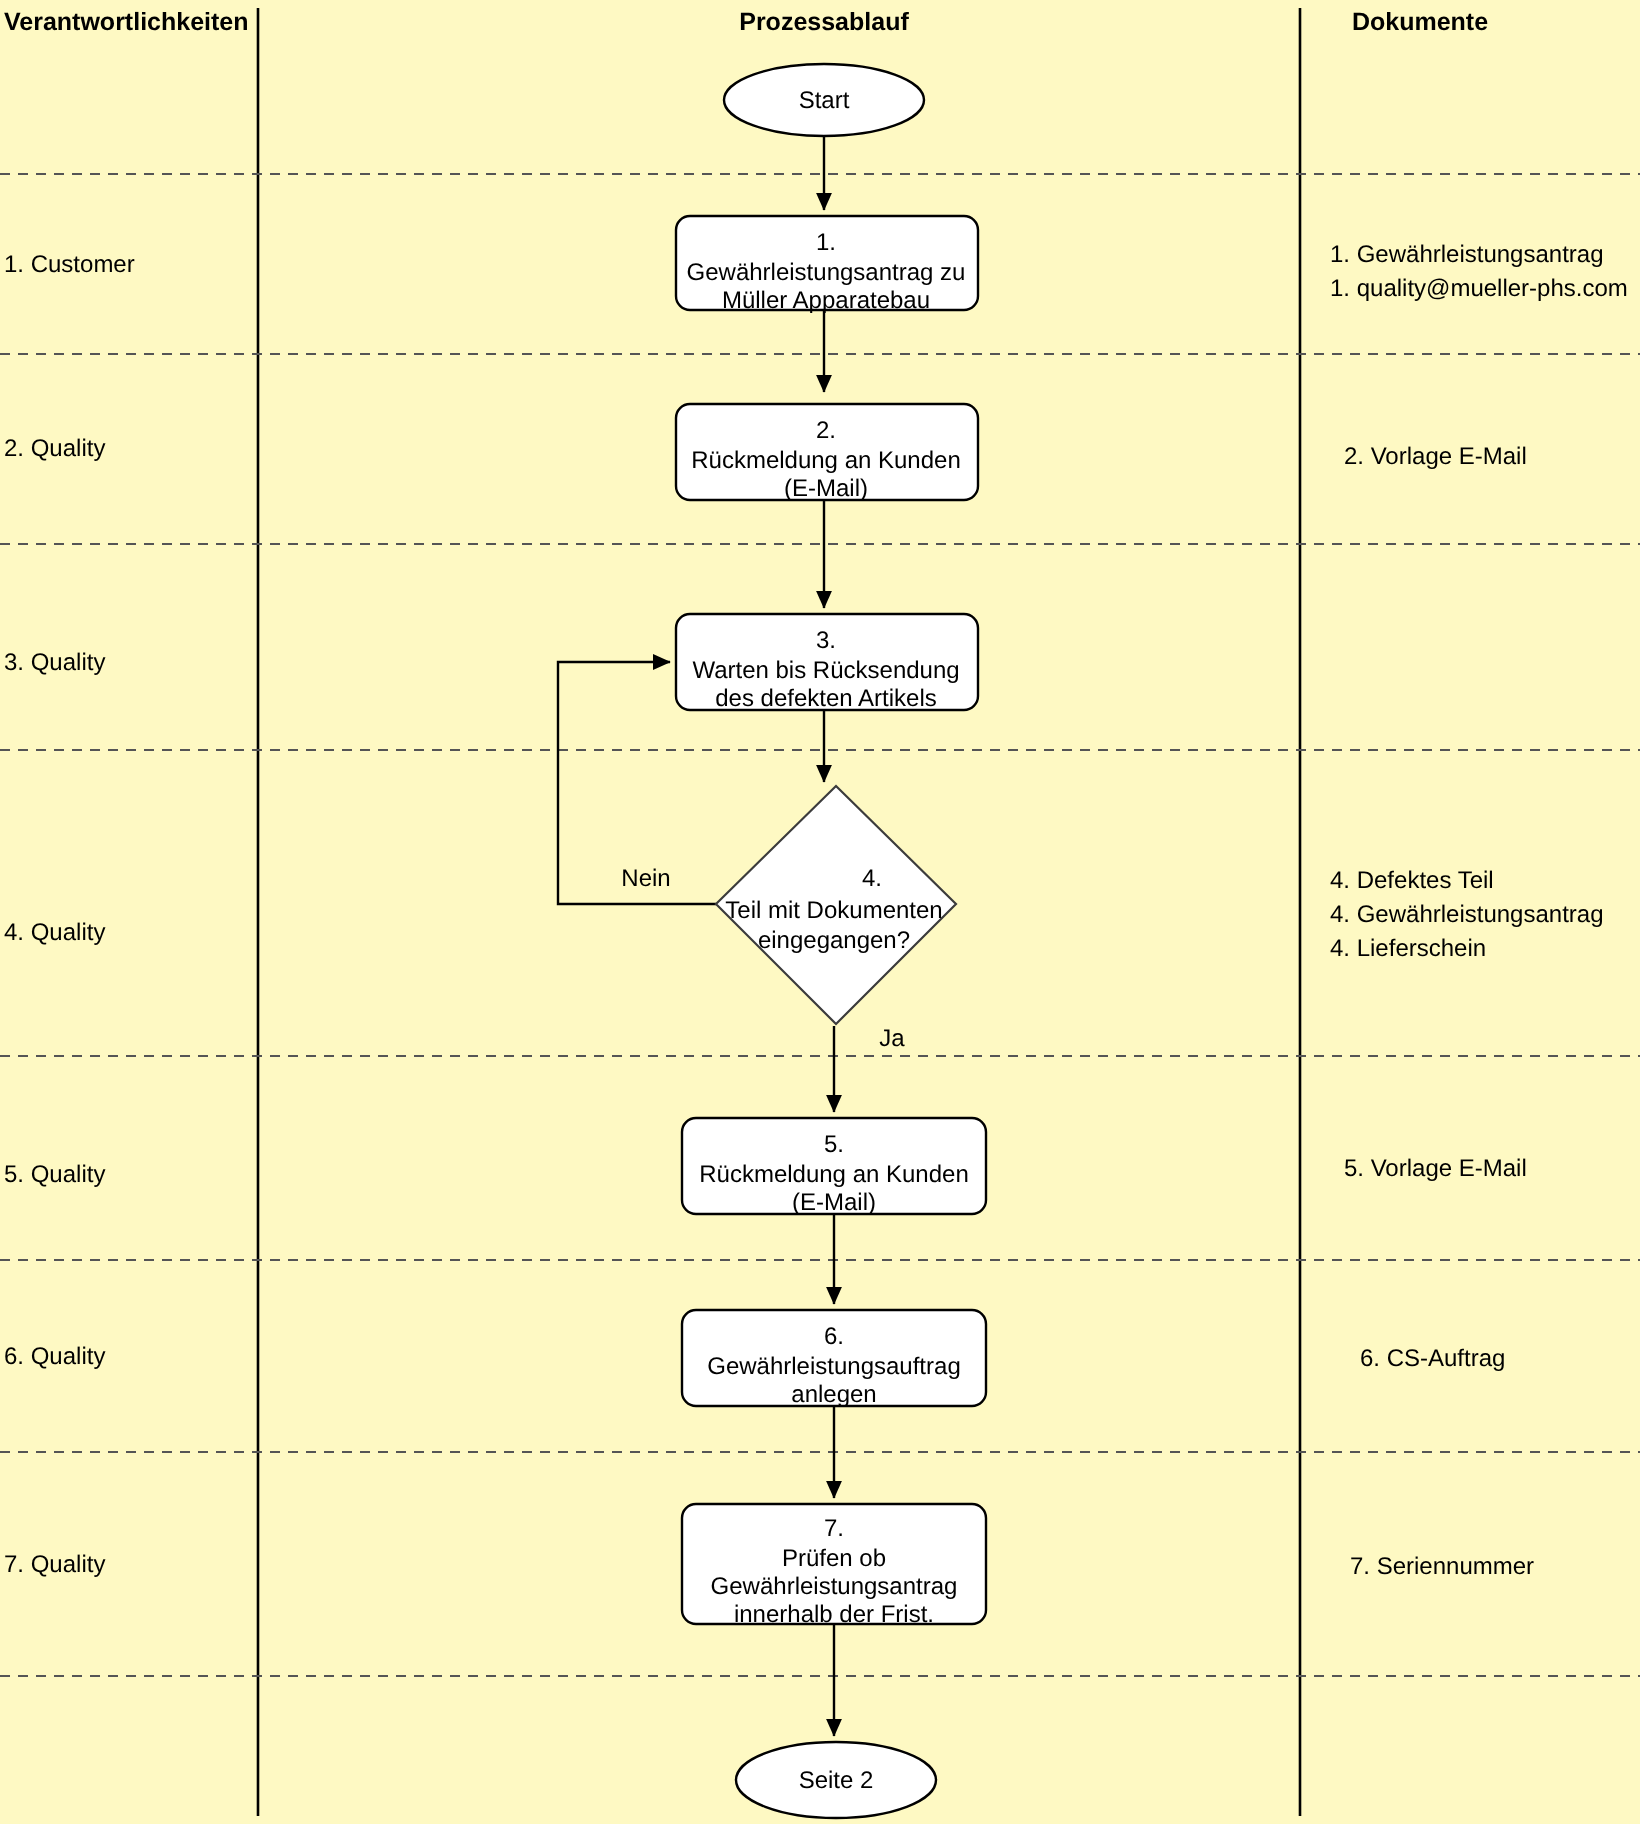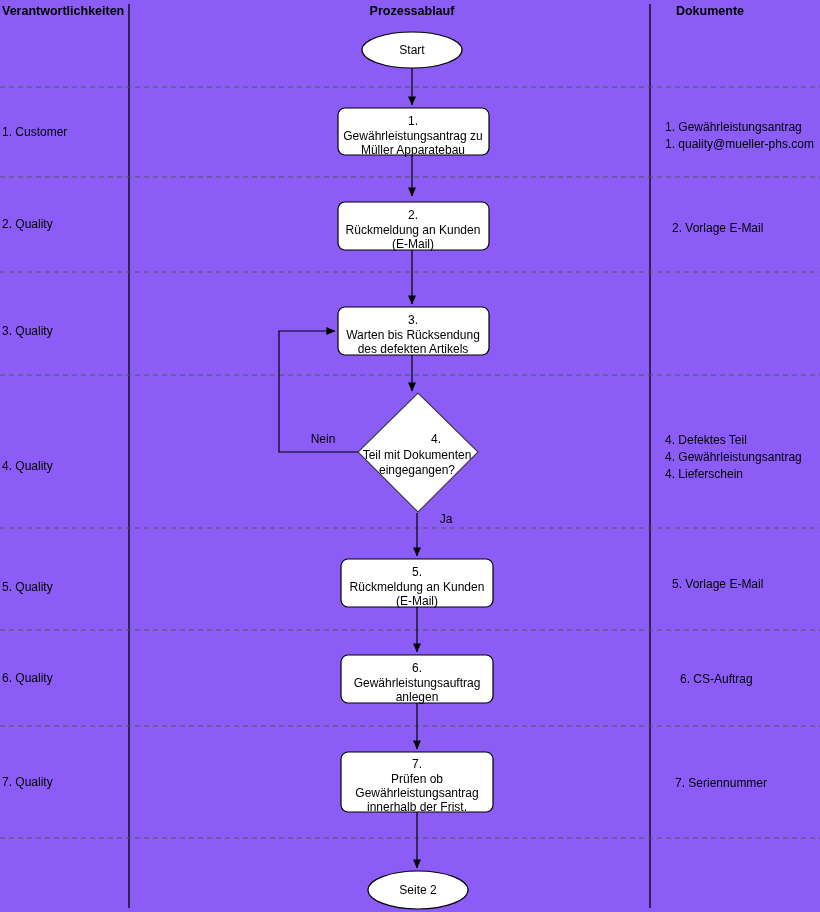--- a/index.html
+++ b/index.html
@@ -9,21 +9,21 @@
   }
   body {
     font-family: "Liberation Sans", sans-serif;
     color: #000000;
   }
   #page {
     position: relative;
     width: 820px;
     height: 912px;
     overflow: hidden;
-    background: #8b5cf6;
+    background: #fef9c3;
   }
   #flow-svg {
     position: absolute;
     top: 0;
     left: 0;
     width: 820px;
     height: 912px;
   }
   .col-header {
     font-weight: bold;

